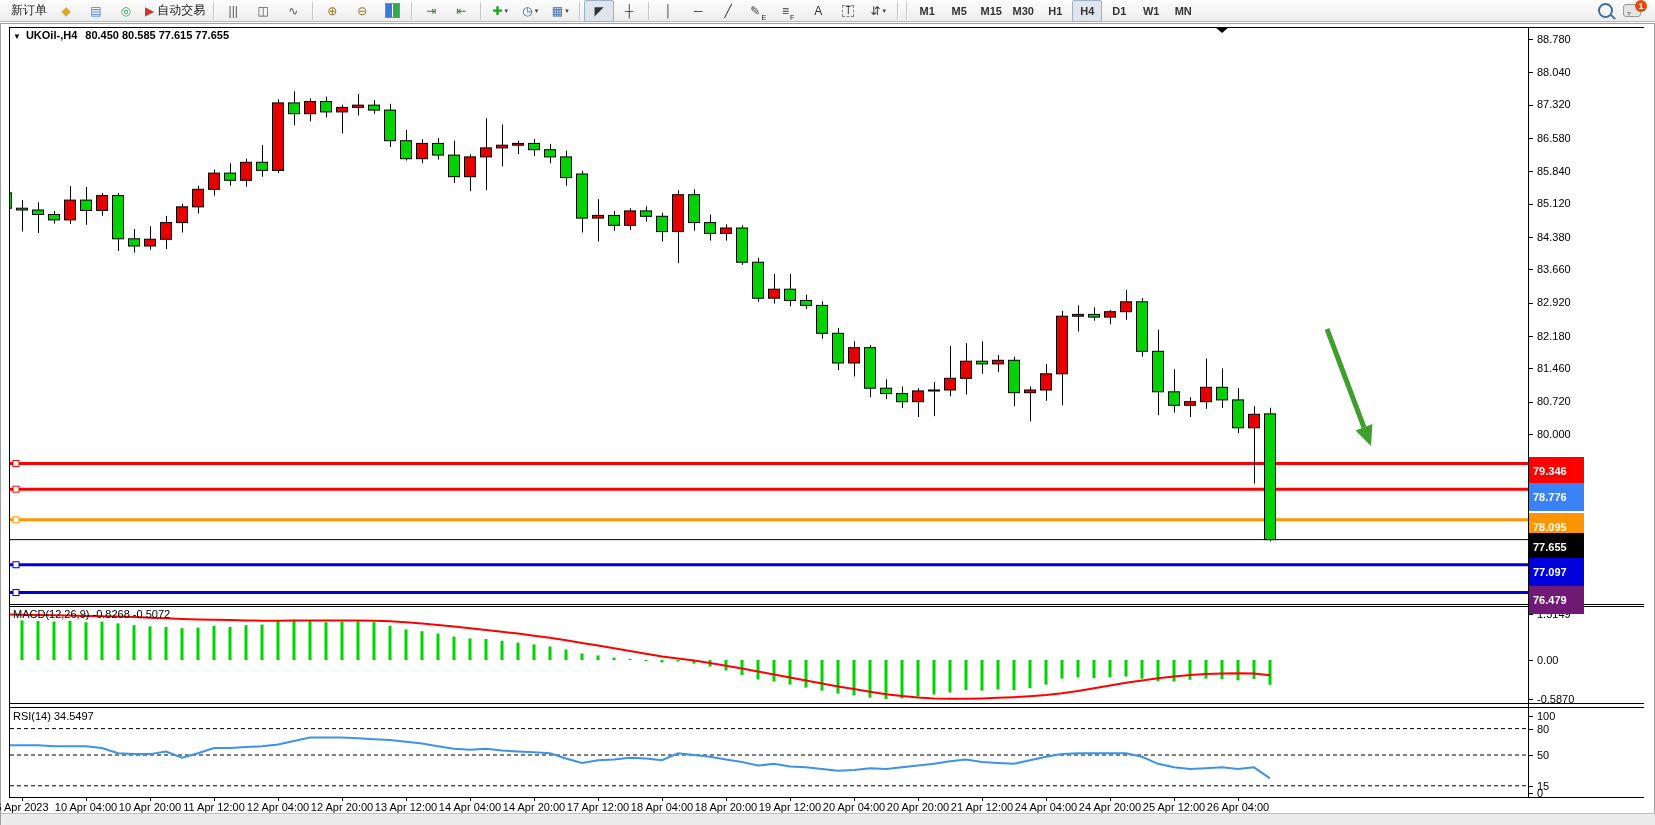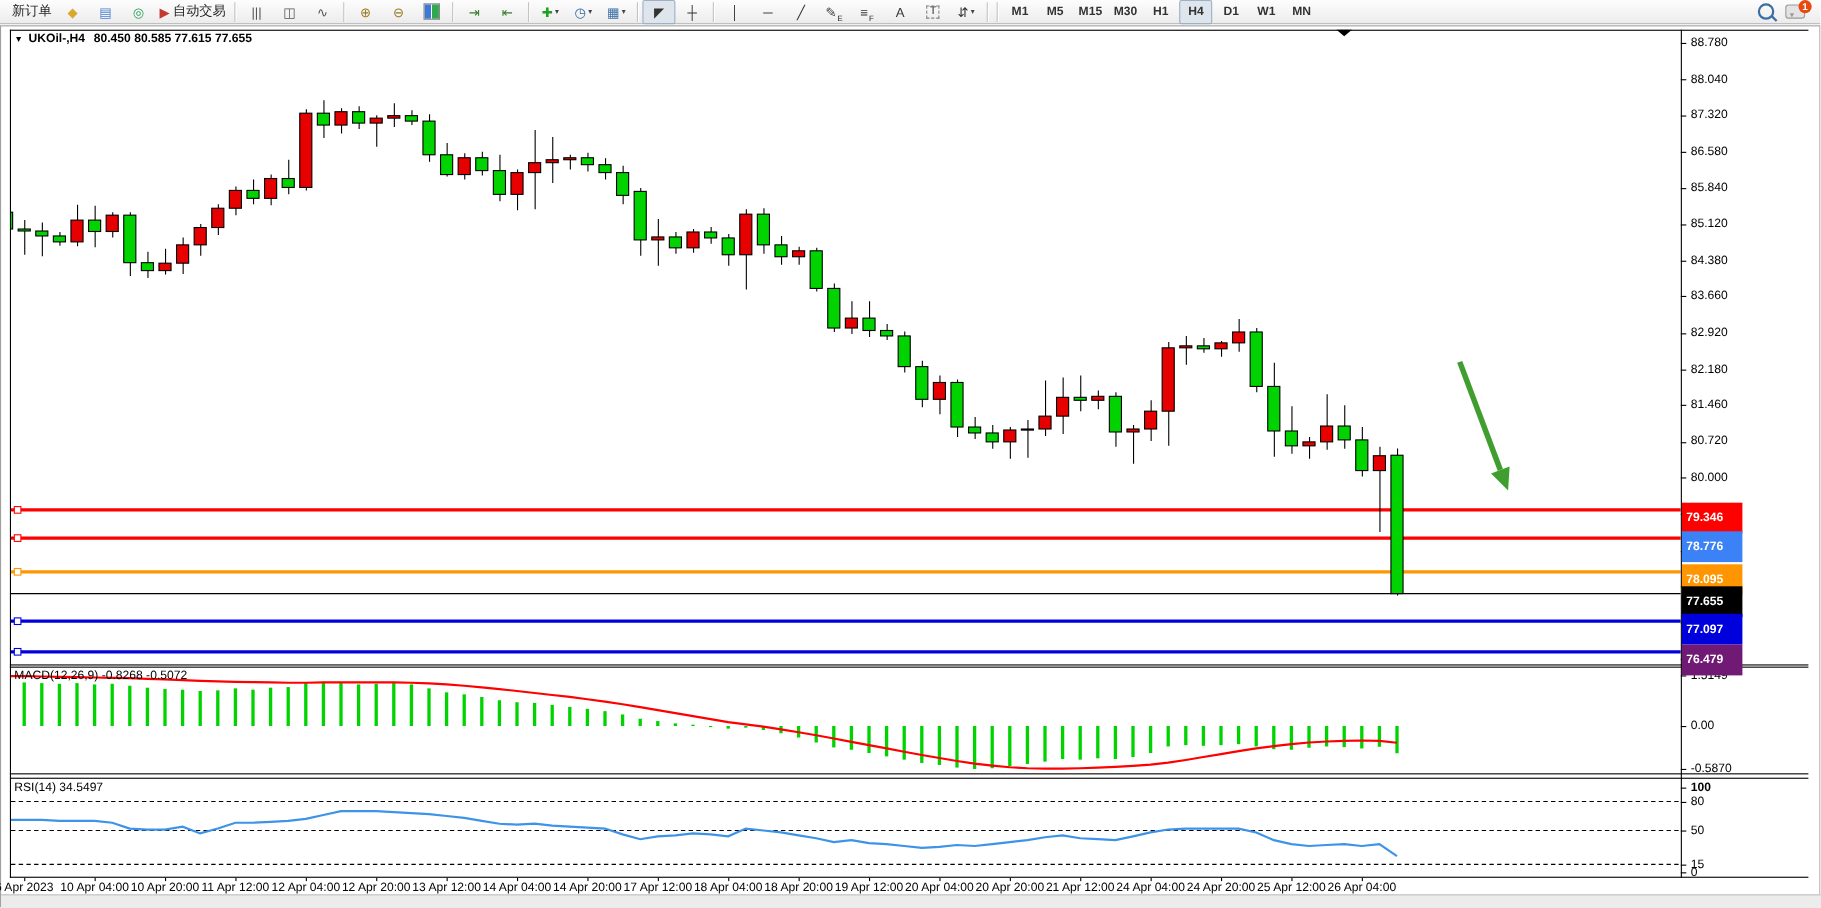--- a/index.html
+++ b/index.html
@@ -516,21 +516,21 @@
         <div class="ptick" style="top: 535px;">77.080</div>
         <div class="pdash" style="top: 574.8px;"></div>
         <div class="ptick" style="top: 568.3px;">76.340</div>
         <div class="pdash" style="top: 590px;"></div>
         <div class="ptick" style="top: 583.5px;">1.5149</div>
         <div class="pdash" style="top: 636px;"></div>
         <div class="ptick" style="top: 629.5px;">0.00</div>
         <div class="pdash" style="top: 675px;"></div>
         <div class="ptick" style="top: 668.5px;">-0.5870</div>
         <div class="pdash" style="top: 692px;"></div>
-        <div class="ptick" style="top: 685.5px; font-weight: bold;">100</div>
+        <div class="ptick" style="top: 685.5px;">100</div>
         <div class="pdash" style="top: 705px;"></div>
         <div class="ptick" style="top: 698.5px;">80</div>
         <div class="pdash" style="top: 731px;"></div>
         <div class="ptick" style="top: 724.5px;">50</div>
         <div class="pdash" style="top: 762px;"></div>
         <div class="ptick" style="top: 755.5px;">15</div>
         <div class="pdash" style="top: 769px;"></div>
         <div class="ptick" style="top: 762.5px;">0</div>
         <div class="plabel" style="top: 433.03px; background: rgb(255, 0, 0);">79.346</div>
         <div class="plabel" style="top: 458.68px; background: #3b82f6;">78.776</div>

